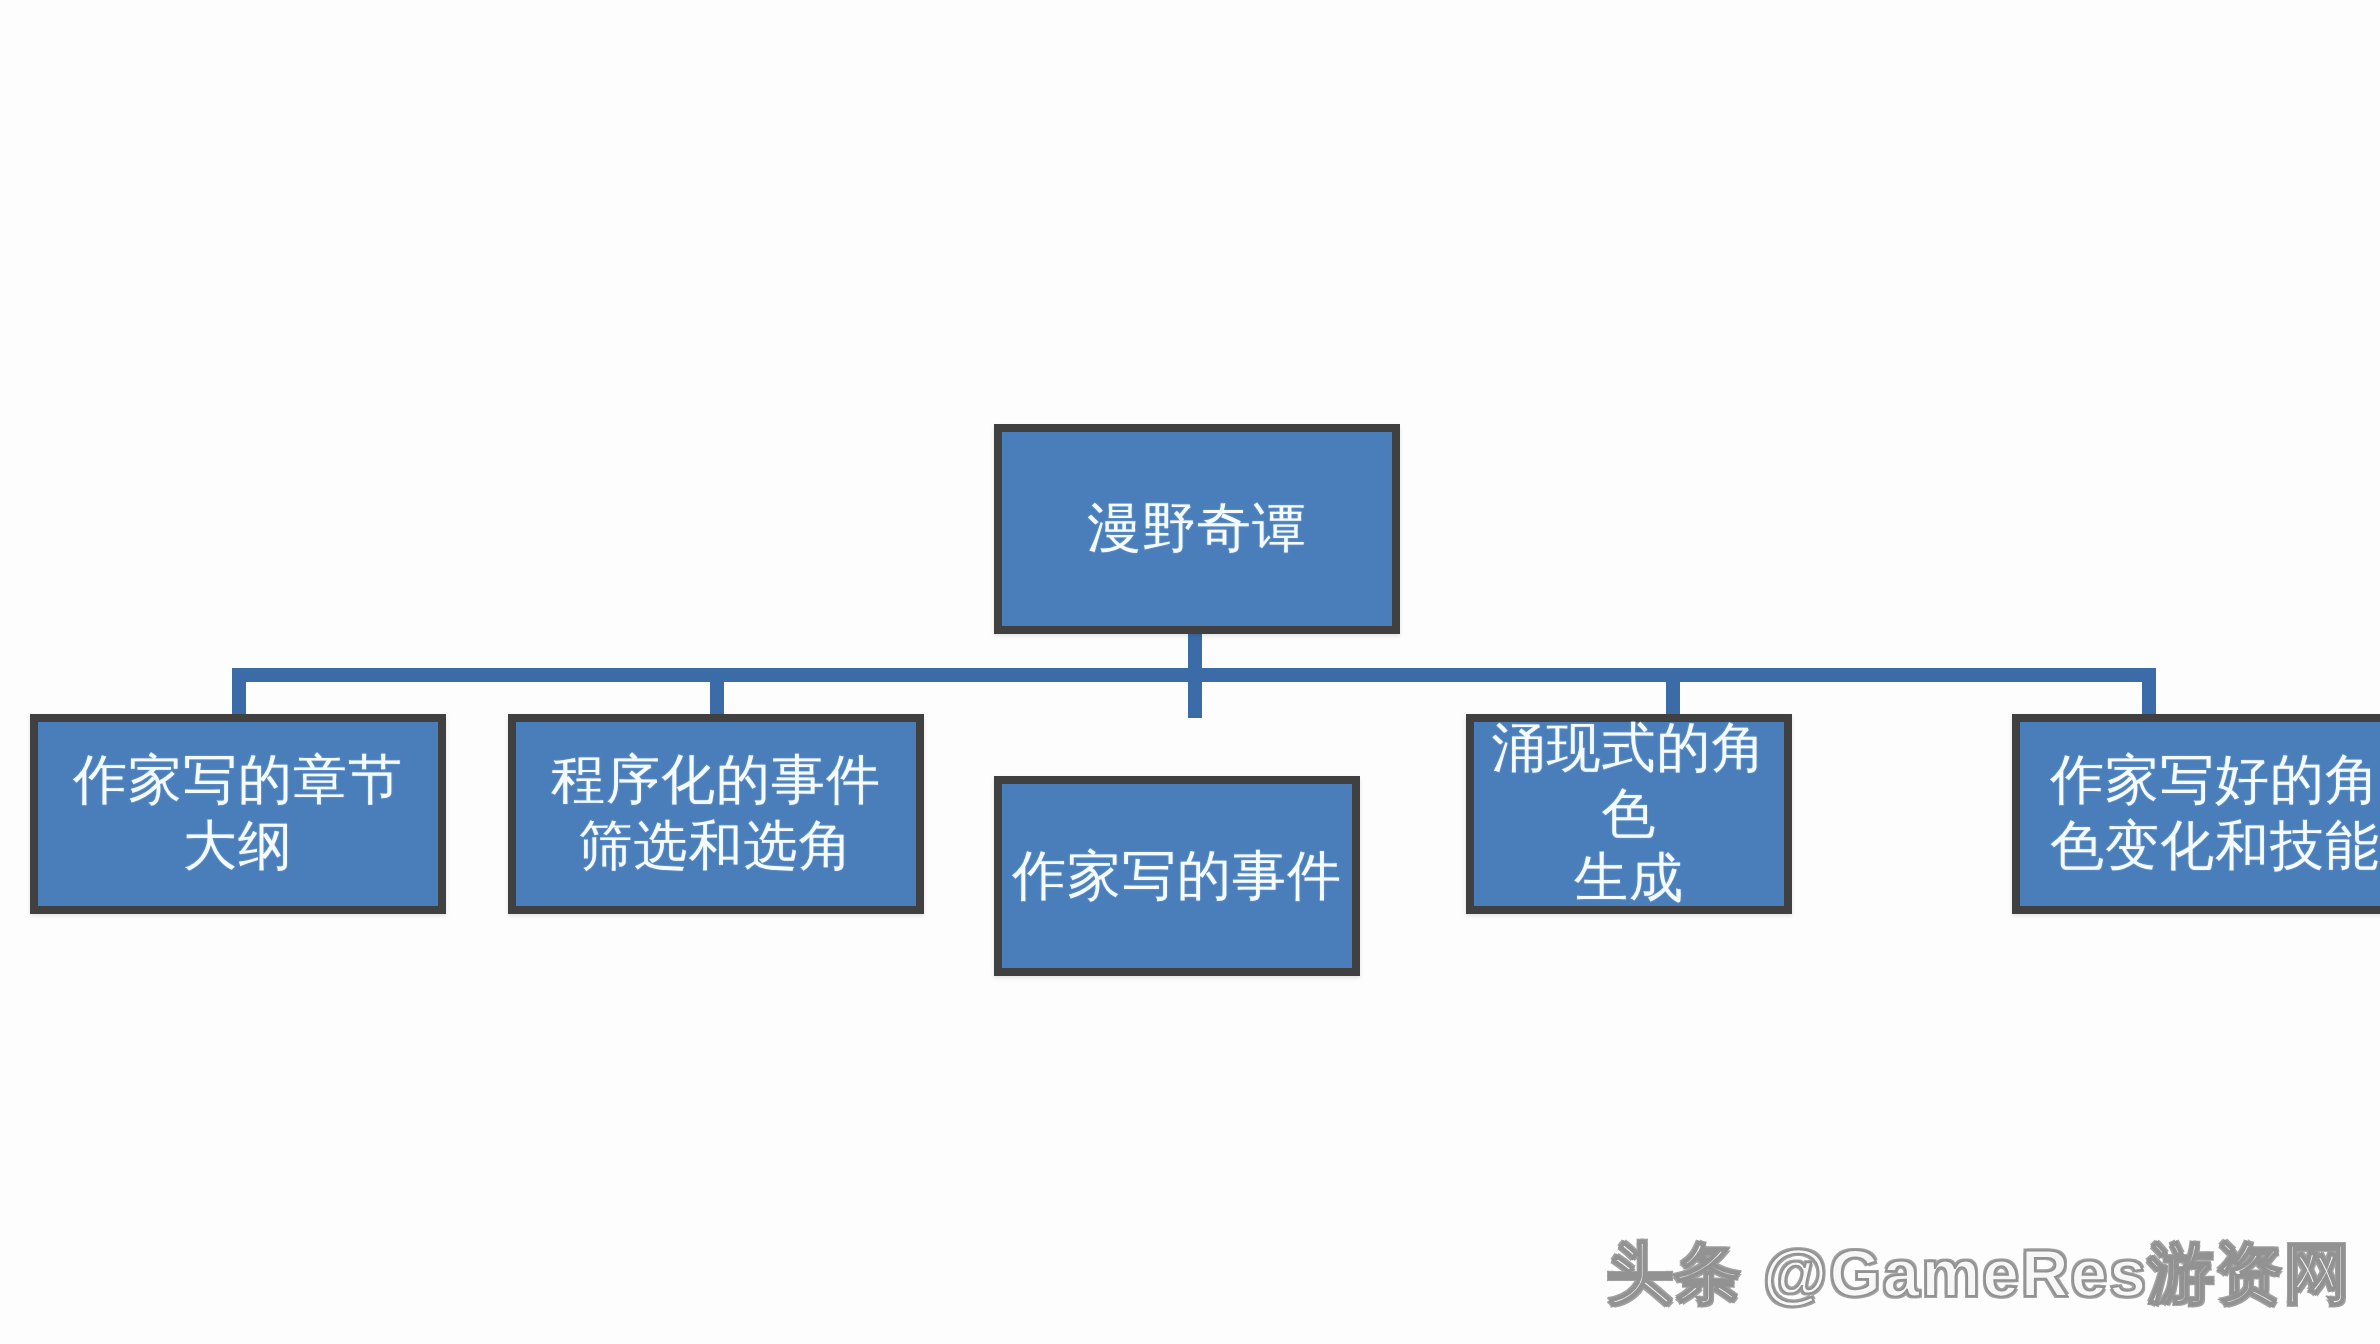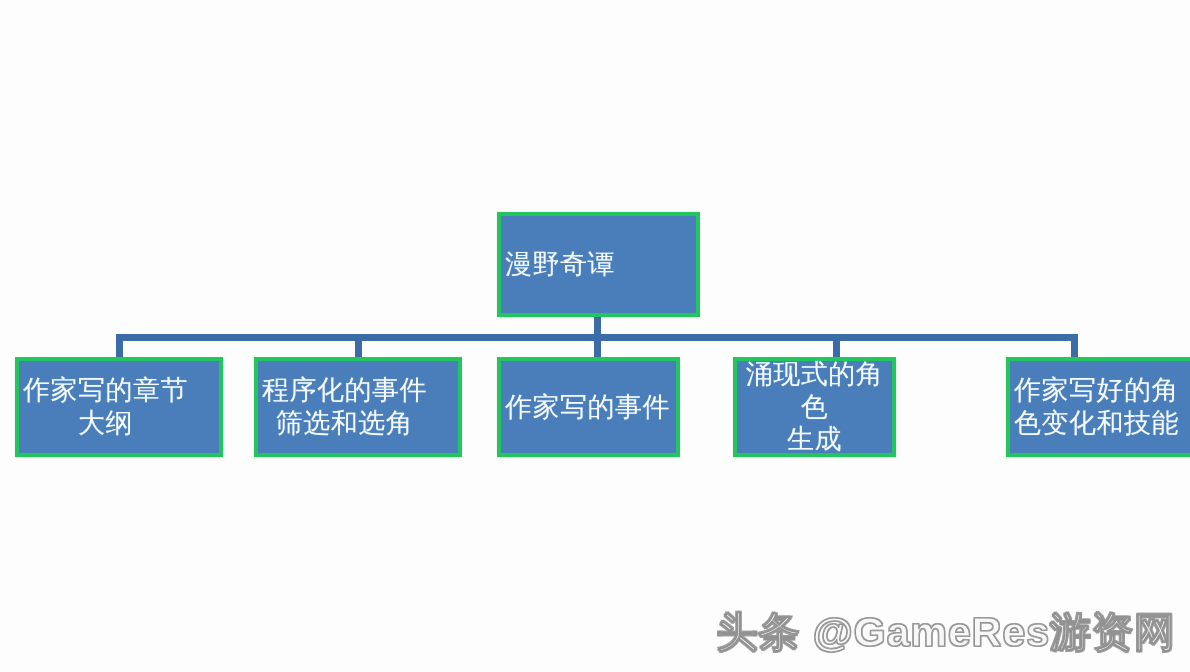--- a/index.html
+++ b/index.html
@@ -39,24 +39,24 @@
   .line-v {
     position: absolute;
     background: #3c6ca8;
   }
 
   
   .node {
     position: absolute;
     box-sizing: border-box;
     background: #4a7ebb;
-    border: 4px solid #22c55e;
+    border: 4px solid #404040;
     display: flex;
     align-items: center;
-    justify-content: flex-start;
+    justify-content: center;
     text-align: center;
     box-shadow: 0 1px 2px rgba(0,0,0,0.10);
   }
   .node .label {
     color: #f4fbff;
     font-size: 27px;
     line-height: 1.22;
     letter-spacing: 0.5px;
     white-space: pre-line;
     text-shadow: 0 0 1px rgba(255,255,255,0.35);
@@ -72,30 +72,30 @@
   #root-node .label {
     font-size: 27px;
   }
 
   .child-node {
     top: 357px;
     height: 100px;
   }
   #child-0 { left: 15px;   width: 208px; }
   #child-1 { left: 254px;  width: 208px; }
-  #child-2 { left: 497px;  width: 183px; }
+  #child-2 { left: 497px;  width: 183px; margin-top: 31px; }
   #child-3 { left: 733px;  width: 163px; }
   #child-4 { left: 972px;  width: 203px; margin-left: 34px; }
 
   
   #watermark {
     position: absolute;
     right: 14px;
     bottom: 12px;
-    font-size: 41px;
+    font-size: 33px;
     font-weight: bold;
     color: #f7f7f7;
     -webkit-text-stroke: 1px #8a8a8a;
     text-shadow:
       -1px -1px 0 #9a9a9a,
        1px -1px 0 #9a9a9a,
       -1px  1px 0 #9a9a9a,
        1px  1px 0 #9a9a9a;
     letter-spacing: 1px;
     white-space: nowrap;

